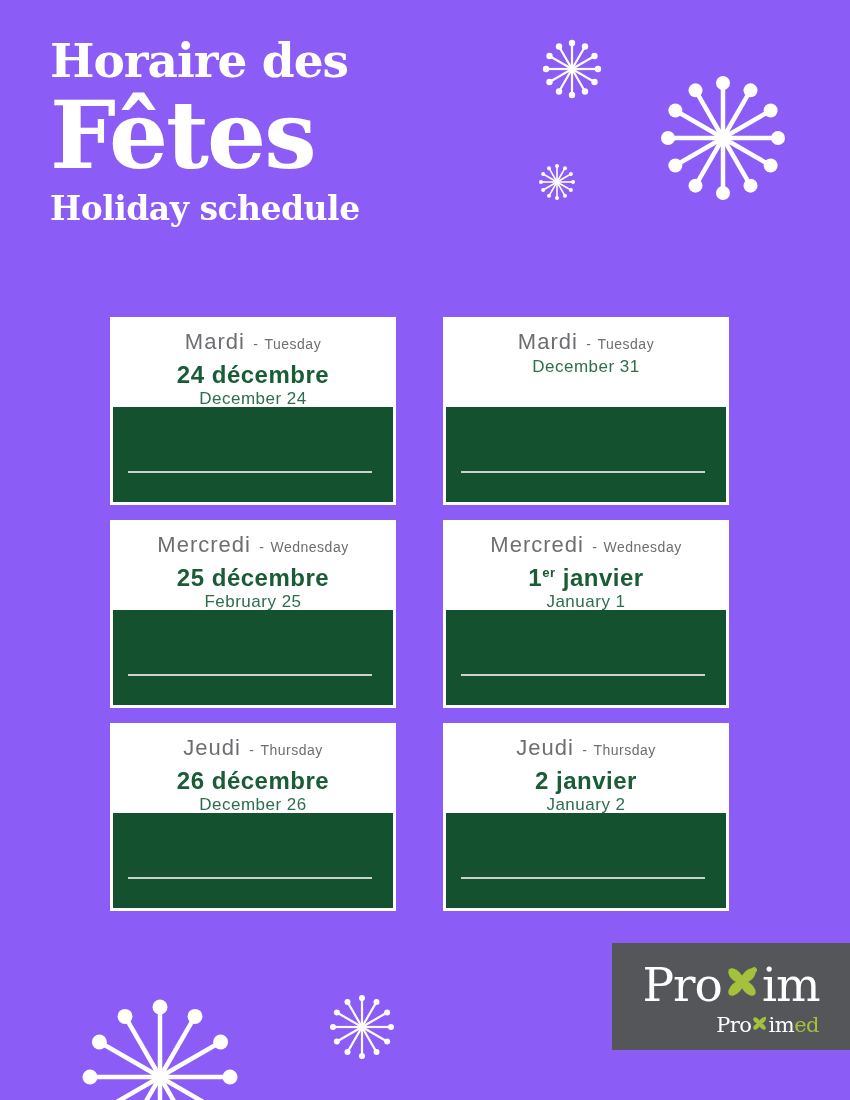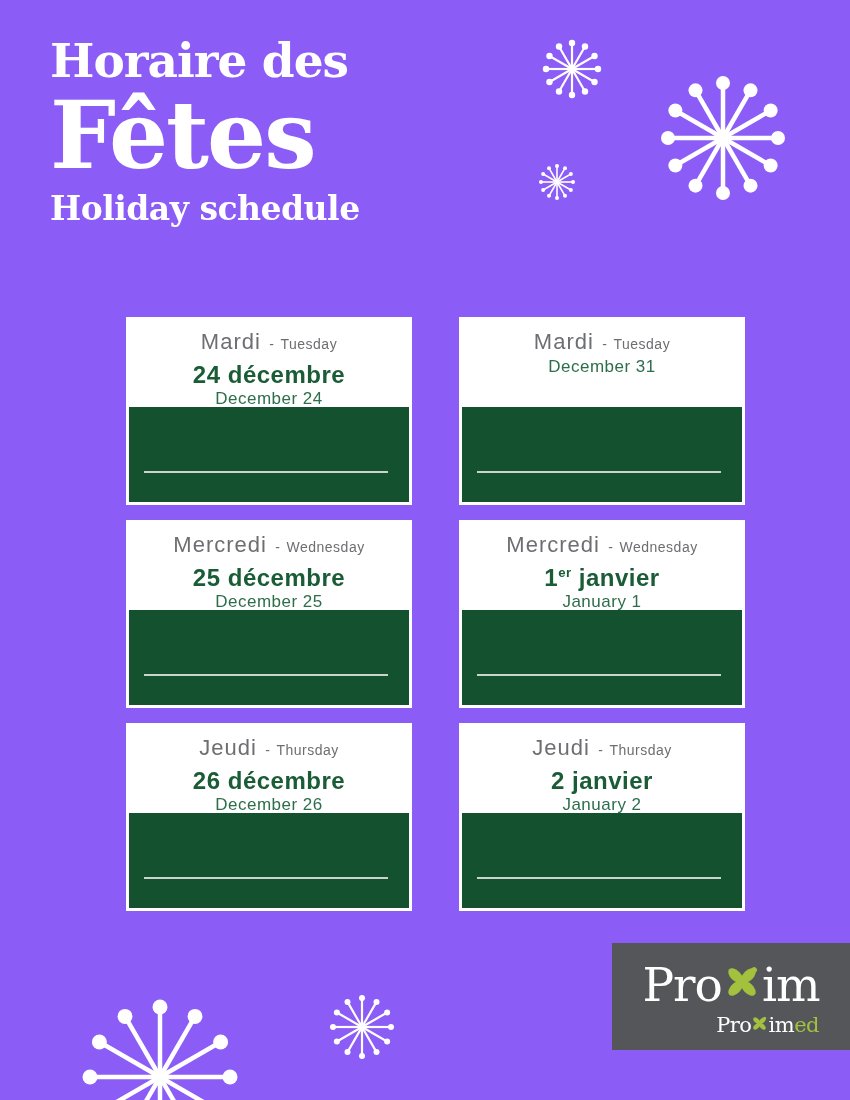--- a/index.html
+++ b/index.html
@@ -11,21 +11,21 @@
   
   .title { position:absolute; left:50px; top:36px; color:#ffffff;
            font-family:"DejaVu Serif","Liberation Serif",serif; font-weight:bold; }
   .title-line1 { font-size:47px; line-height:50px; letter-spacing:-1px; }
   .title-line2 { font-size:93px; line-height:96px; letter-spacing:-2px; margin-top:2px; }
   .title-line3 { font-size:33px; line-height:38px; margin-top:6px; letter-spacing:-0.5px; }
   
   .flake { position:absolute; }
   
   .cards {
-    position:absolute; left:126px; top:317px;
+    position:absolute; left:110px; top:317px;
     display:grid; grid-template-columns:286px 286px;
     column-gap:47px; row-gap:15px;
   }
   .card { width:286px; height:188px; background:#ffffff; display:flex; flex-direction:column; }
   .card-head { height:90px; text-align:center; padding-top:13px; box-sizing:border-box; }
   .day-line  { color:#6d6e71; line-height:24px; }
   .day-fr    { font-size:22px; letter-spacing:1px; }
   .day-sep   { font-size:14px; margin:0 2px 0 4px; }
   .day-en    { font-size:14px; letter-spacing:0.5px; }
   .date-fr   { color:#1a5c36; font-size:24px; font-weight:bold; line-height:27px; letter-spacing:0.5px; }
@@ -225,21 +225,21 @@
     </div>
 
     <div class="card">
       <div class="card-head">
         <div class="day-line">
           <span class="day-fr">Mercredi</span>
           <span class="day-sep">-</span>
           <span class="day-en">Wednesday</span>
         </div>
         <div class="date-fr"><span>25 décembre</span><sup></sup><span></span></div>
-        <div class="date-en">December 25</div>
+        <div class="date-en">February 25</div>
       </div>
       <div class="card-hours">
         <div class="write-line"></div>
       </div>
     </div>
 
     <div class="card">
       <div class="card-head">
         <div class="day-line">
           <span class="day-fr">Mercredi</span>

